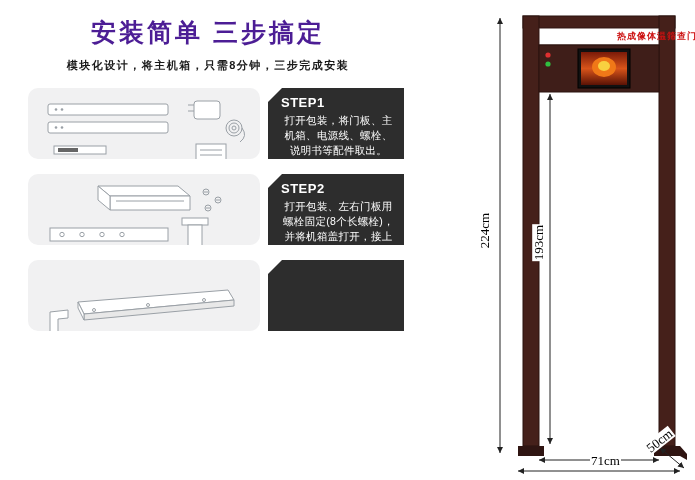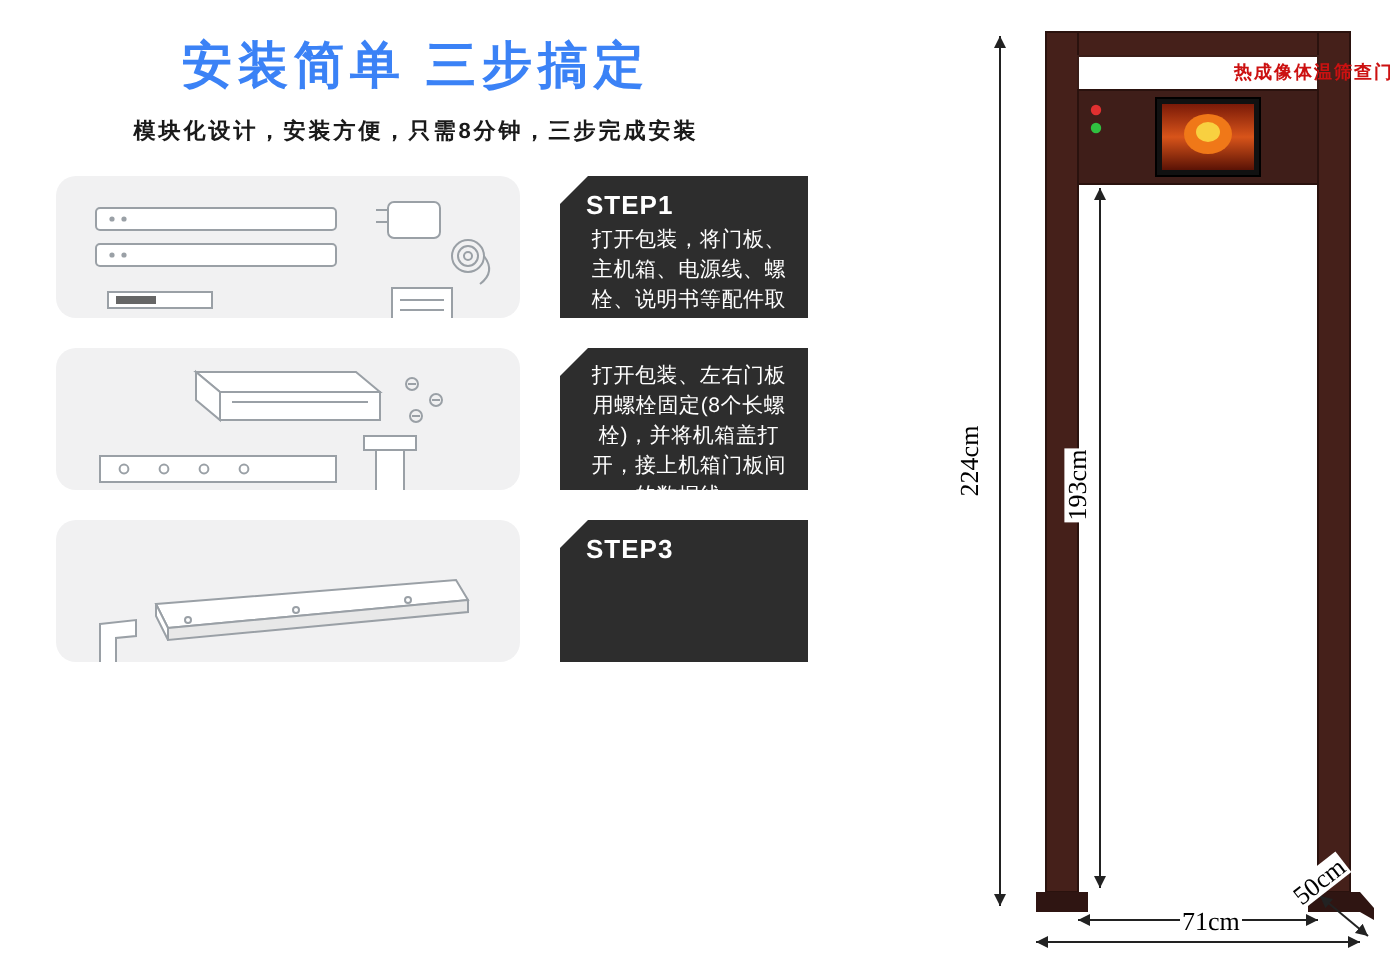--- a/index.html
+++ b/index.html
@@ -5,28 +5,28 @@
   html,body { margin:0; padding:0; }
   body {
     width:695px; height:480px; position:relative; overflow:hidden;
     background:#ffffff; font-family:"Liberation Sans", sans-serif; color:#111;
   }
 
   
   .left-panel { position:absolute; left:12px; top:16px; width:392px; }
   .page-title {
     margin:0; font-size:25px; font-weight:bold; text-align:center;
-    letter-spacing:3px; color:#3b82f6;
+    letter-spacing:3px; color:#4c1d95;
   }
   .page-subtitle {
     margin:9px 0 0 0; font-size:11px; font-weight:bold; text-align:center;
     letter-spacing:1.5px; color:#1a1a1a;
   }
   .steps { margin-top:15px; display:flex; flex-direction:column; gap:15px; }
-  .step-row { display:flex; gap:20px; height:71px;padding-left:16px; }
+  .step-row { display:flex; gap:8px; height:71px;padding-left:16px; }
   .illus-box {
     width:232px; flex:none; background:#f1f1f2; border-radius:10px;
     position:relative; overflow:hidden;
   }
   .illus-box svg { position:absolute; inset:0; }
   .step-box {
     flex:1; background:#2d2d2d; color:#fff; padding:7px 8px 6px 13px;
     clip-path:polygon(14px 0, 100% 0, 100% 100%, 0 100%, 0 14px);
   }
   .step-label { font-weight:bold; font-size:13px; margin-bottom:3px; letter-spacing:0.5px; }
@@ -50,21 +50,21 @@
   .dim-outer-width  { left:136px; top:488px; }
 
   .sketch-stroke { stroke:#9aa0a6; fill:#ffffff; stroke-width:1; }
   .sketch-line   { stroke:#9aa0a6; fill:none; stroke-width:1; }
 </style>
 </head>
 <body>
 
 <div class="left-panel">
   <h1 class="page-title">安装简单 三步搞定</h1>
-  <p class="page-subtitle">模块化设计，安装方便，只需8分钟，三步完成安装</p>
+  <p class="page-subtitle">模块化设计，将主机箱，只需8分钟，三步完成安装</p>
 
   <div class="steps">
 
     <div class="step-row">
       <div class="illus-box">
         <svg viewBox="0 0 232 99" width="232" height="99">
           <rect x="20" y="16" width="120" height="11" rx="2" class="sketch-stroke"></rect>
           <circle cx="28" cy="21.5" r="1.3" fill="#9aa0a6"></circle>
           <circle cx="34" cy="21.5" r="1.3" fill="#9aa0a6"></circle>
           <rect x="20" y="34" width="120" height="11" rx="2" class="sketch-stroke"></rect>
@@ -107,38 +107,38 @@
           <rect x="22" y="54" width="118" height="13" class="sketch-stroke"></rect>
           <circle cx="34" cy="60.5" r="2.2" class="sketch-line"></circle>
           <circle cx="54" cy="60.5" r="2.2" class="sketch-line"></circle>
           <circle cx="74" cy="60.5" r="2.2" class="sketch-line"></circle>
           <circle cx="94" cy="60.5" r="2.2" class="sketch-line"></circle>
           <rect x="154" y="44" width="26" height="7" class="sketch-stroke"></rect>
           <rect x="160" y="51" width="14" height="32" class="sketch-stroke"></rect>
         </svg>
       </div>
       <div class="step-box">
+        <div class="step-label">STEP2</div>
         <div class="step-text">打开包装、左右门板用螺栓固定(8个长螺栓)，并将机箱盖打开，接上机箱门板间的数据线。</div>
       </div>
     </div>
 
     <div class="step-row">
       <div class="illus-box">
         <svg viewBox="0 0 232 99" width="232" height="99">
           <polygon points="50,42 200,30 206,40 56,54" class="sketch-stroke"></polygon>
           <polygon points="56,54 206,40 206,46 56,60" fill="#e8e8e8" stroke="#9aa0a6" stroke-width="1"></polygon>
           <polygon points="50,42 56,54 56,60 50,48" class="sketch-stroke"></polygon>
           <polygon points="22,52 40,50 40,58 30,59 30,74 22,74" class="sketch-stroke"></polygon>
           <circle cx="66" cy="50" r="1.5" class="sketch-line"></circle>
           <circle cx="120" cy="45" r="1.5" class="sketch-line"></circle>
           <circle cx="176" cy="40" r="1.5" class="sketch-line"></circle>
         </svg>
       </div>
       <div class="step-box">
-        <div class="step-label">STEP3</div>
       </div>
     </div>
 
   </div>
 </div>
 
 <div class="figure">
   <svg class="door" viewBox="0 0 214 474" width="214" height="474">
     <defs>
       <marker id="arr" markerWidth="7" markerHeight="7" refX="6" refY="3" orient="auto-start-reverse">

